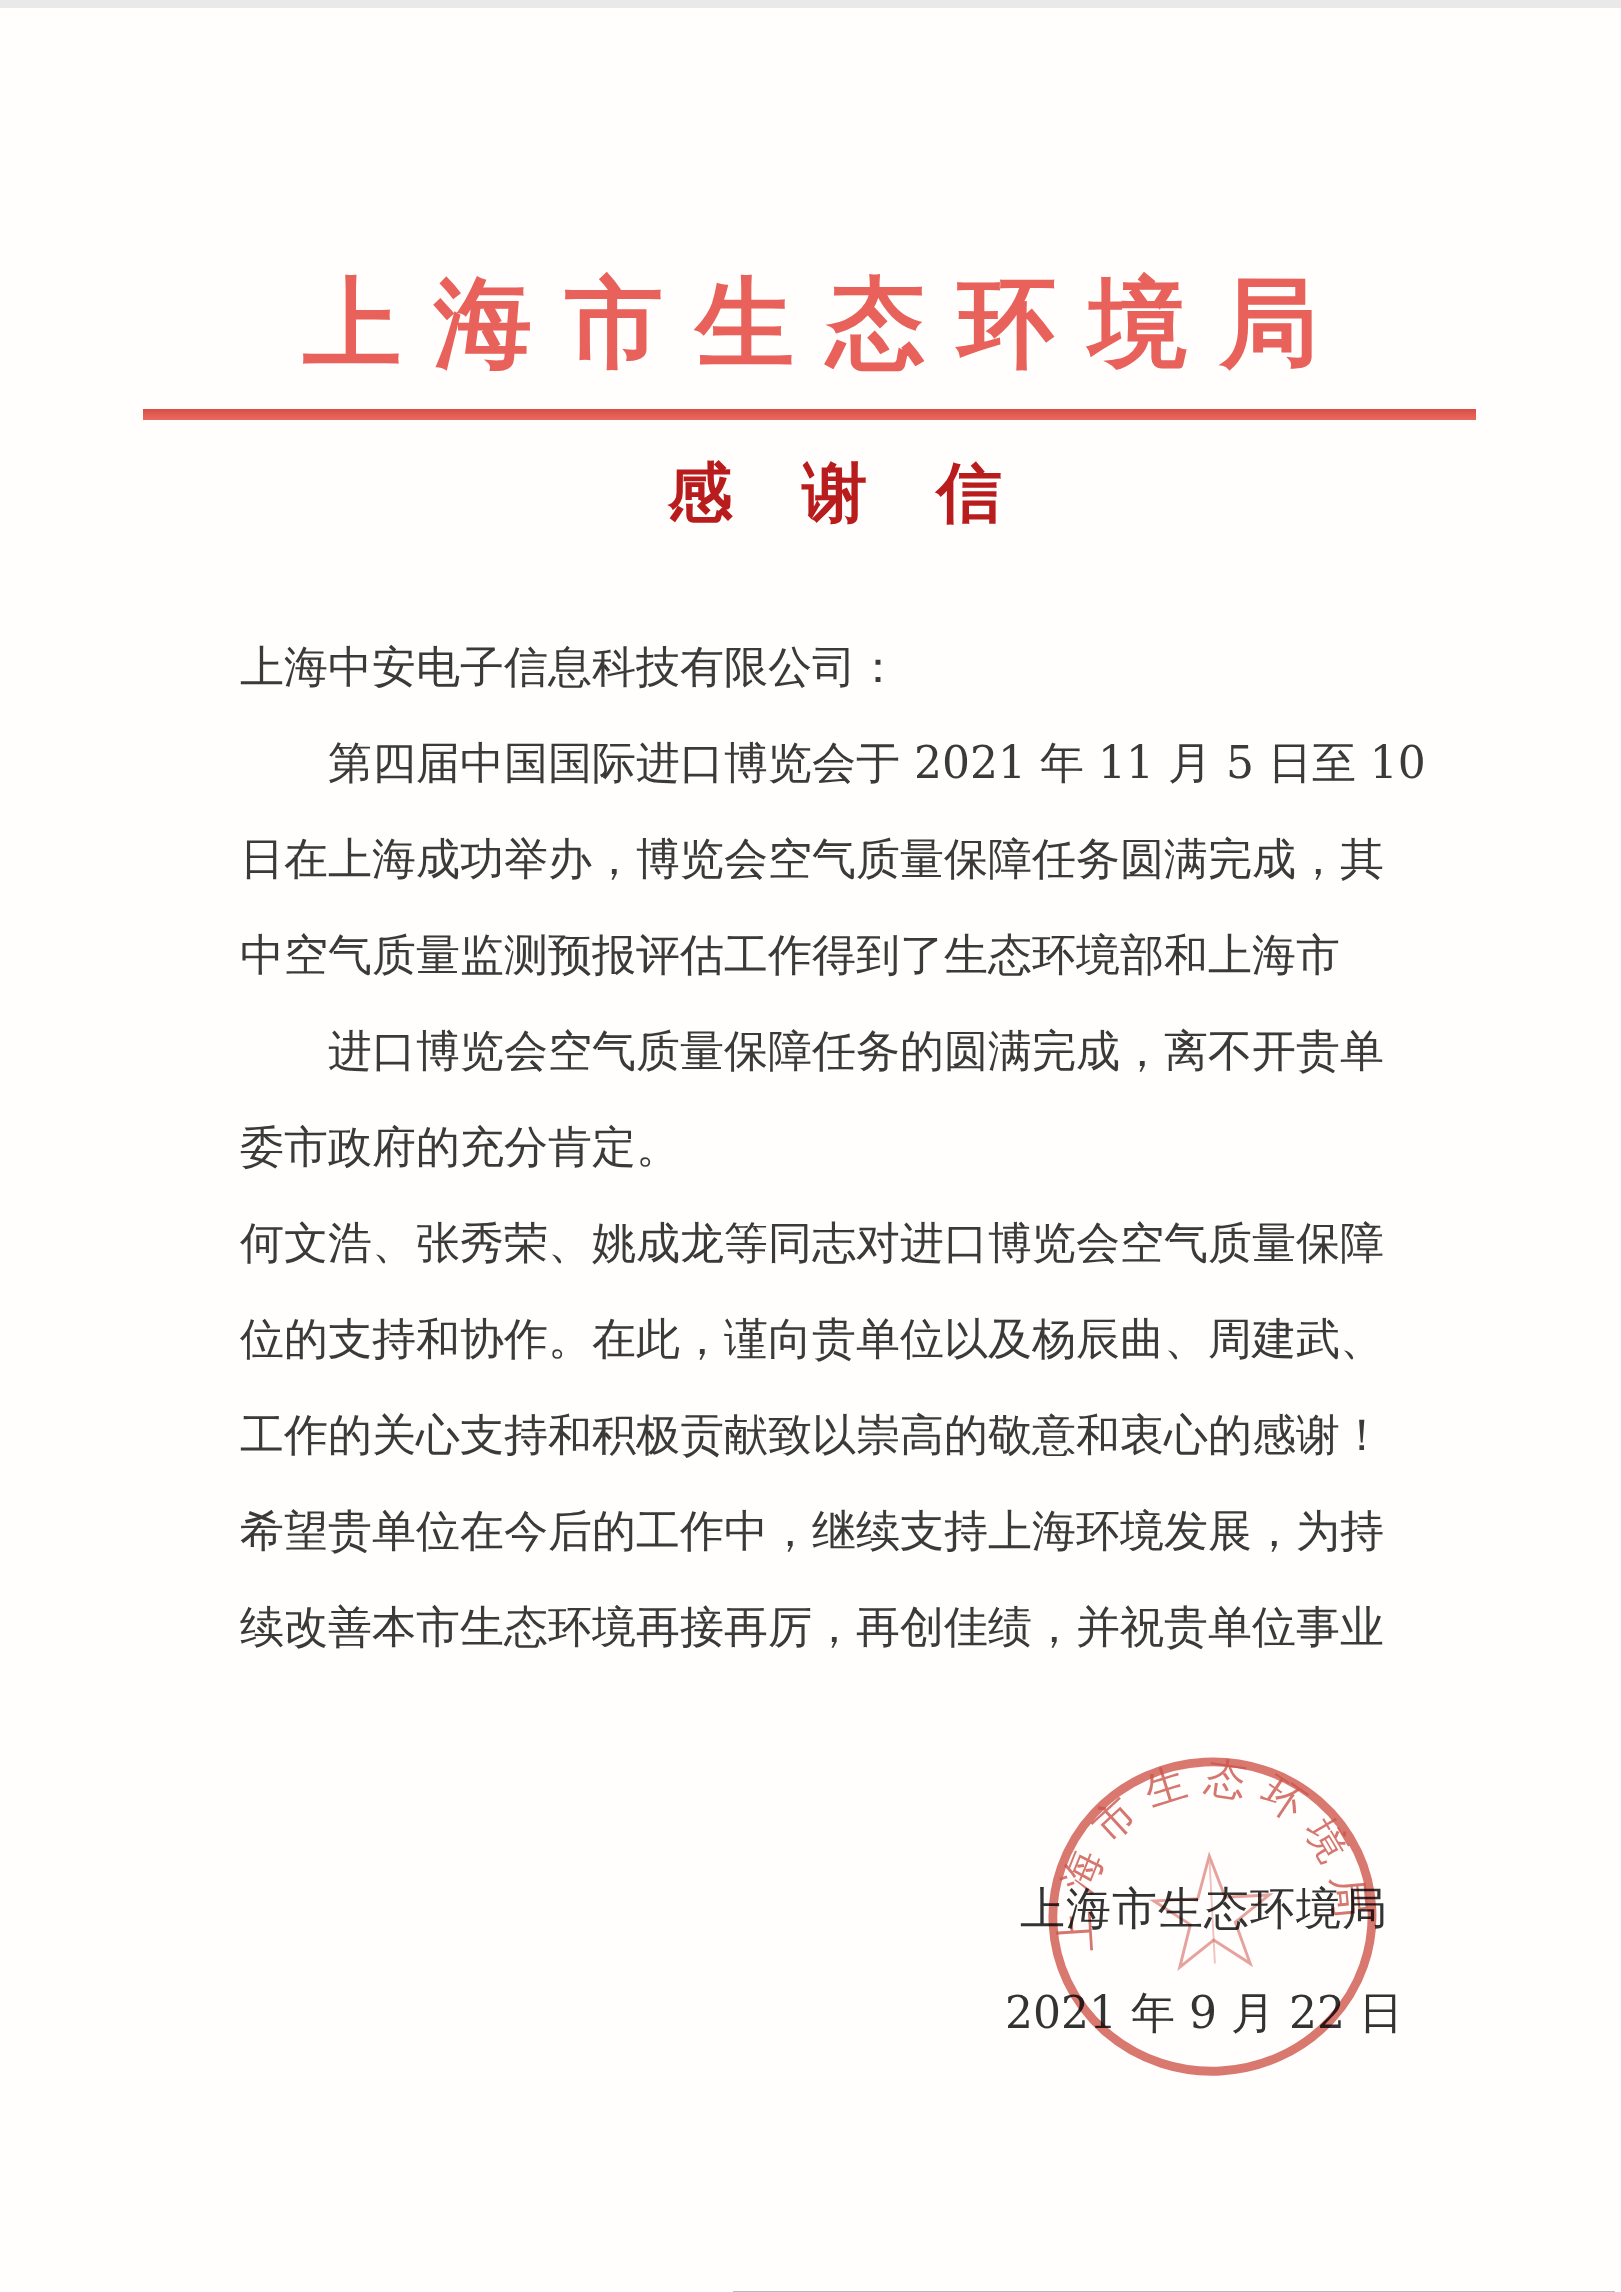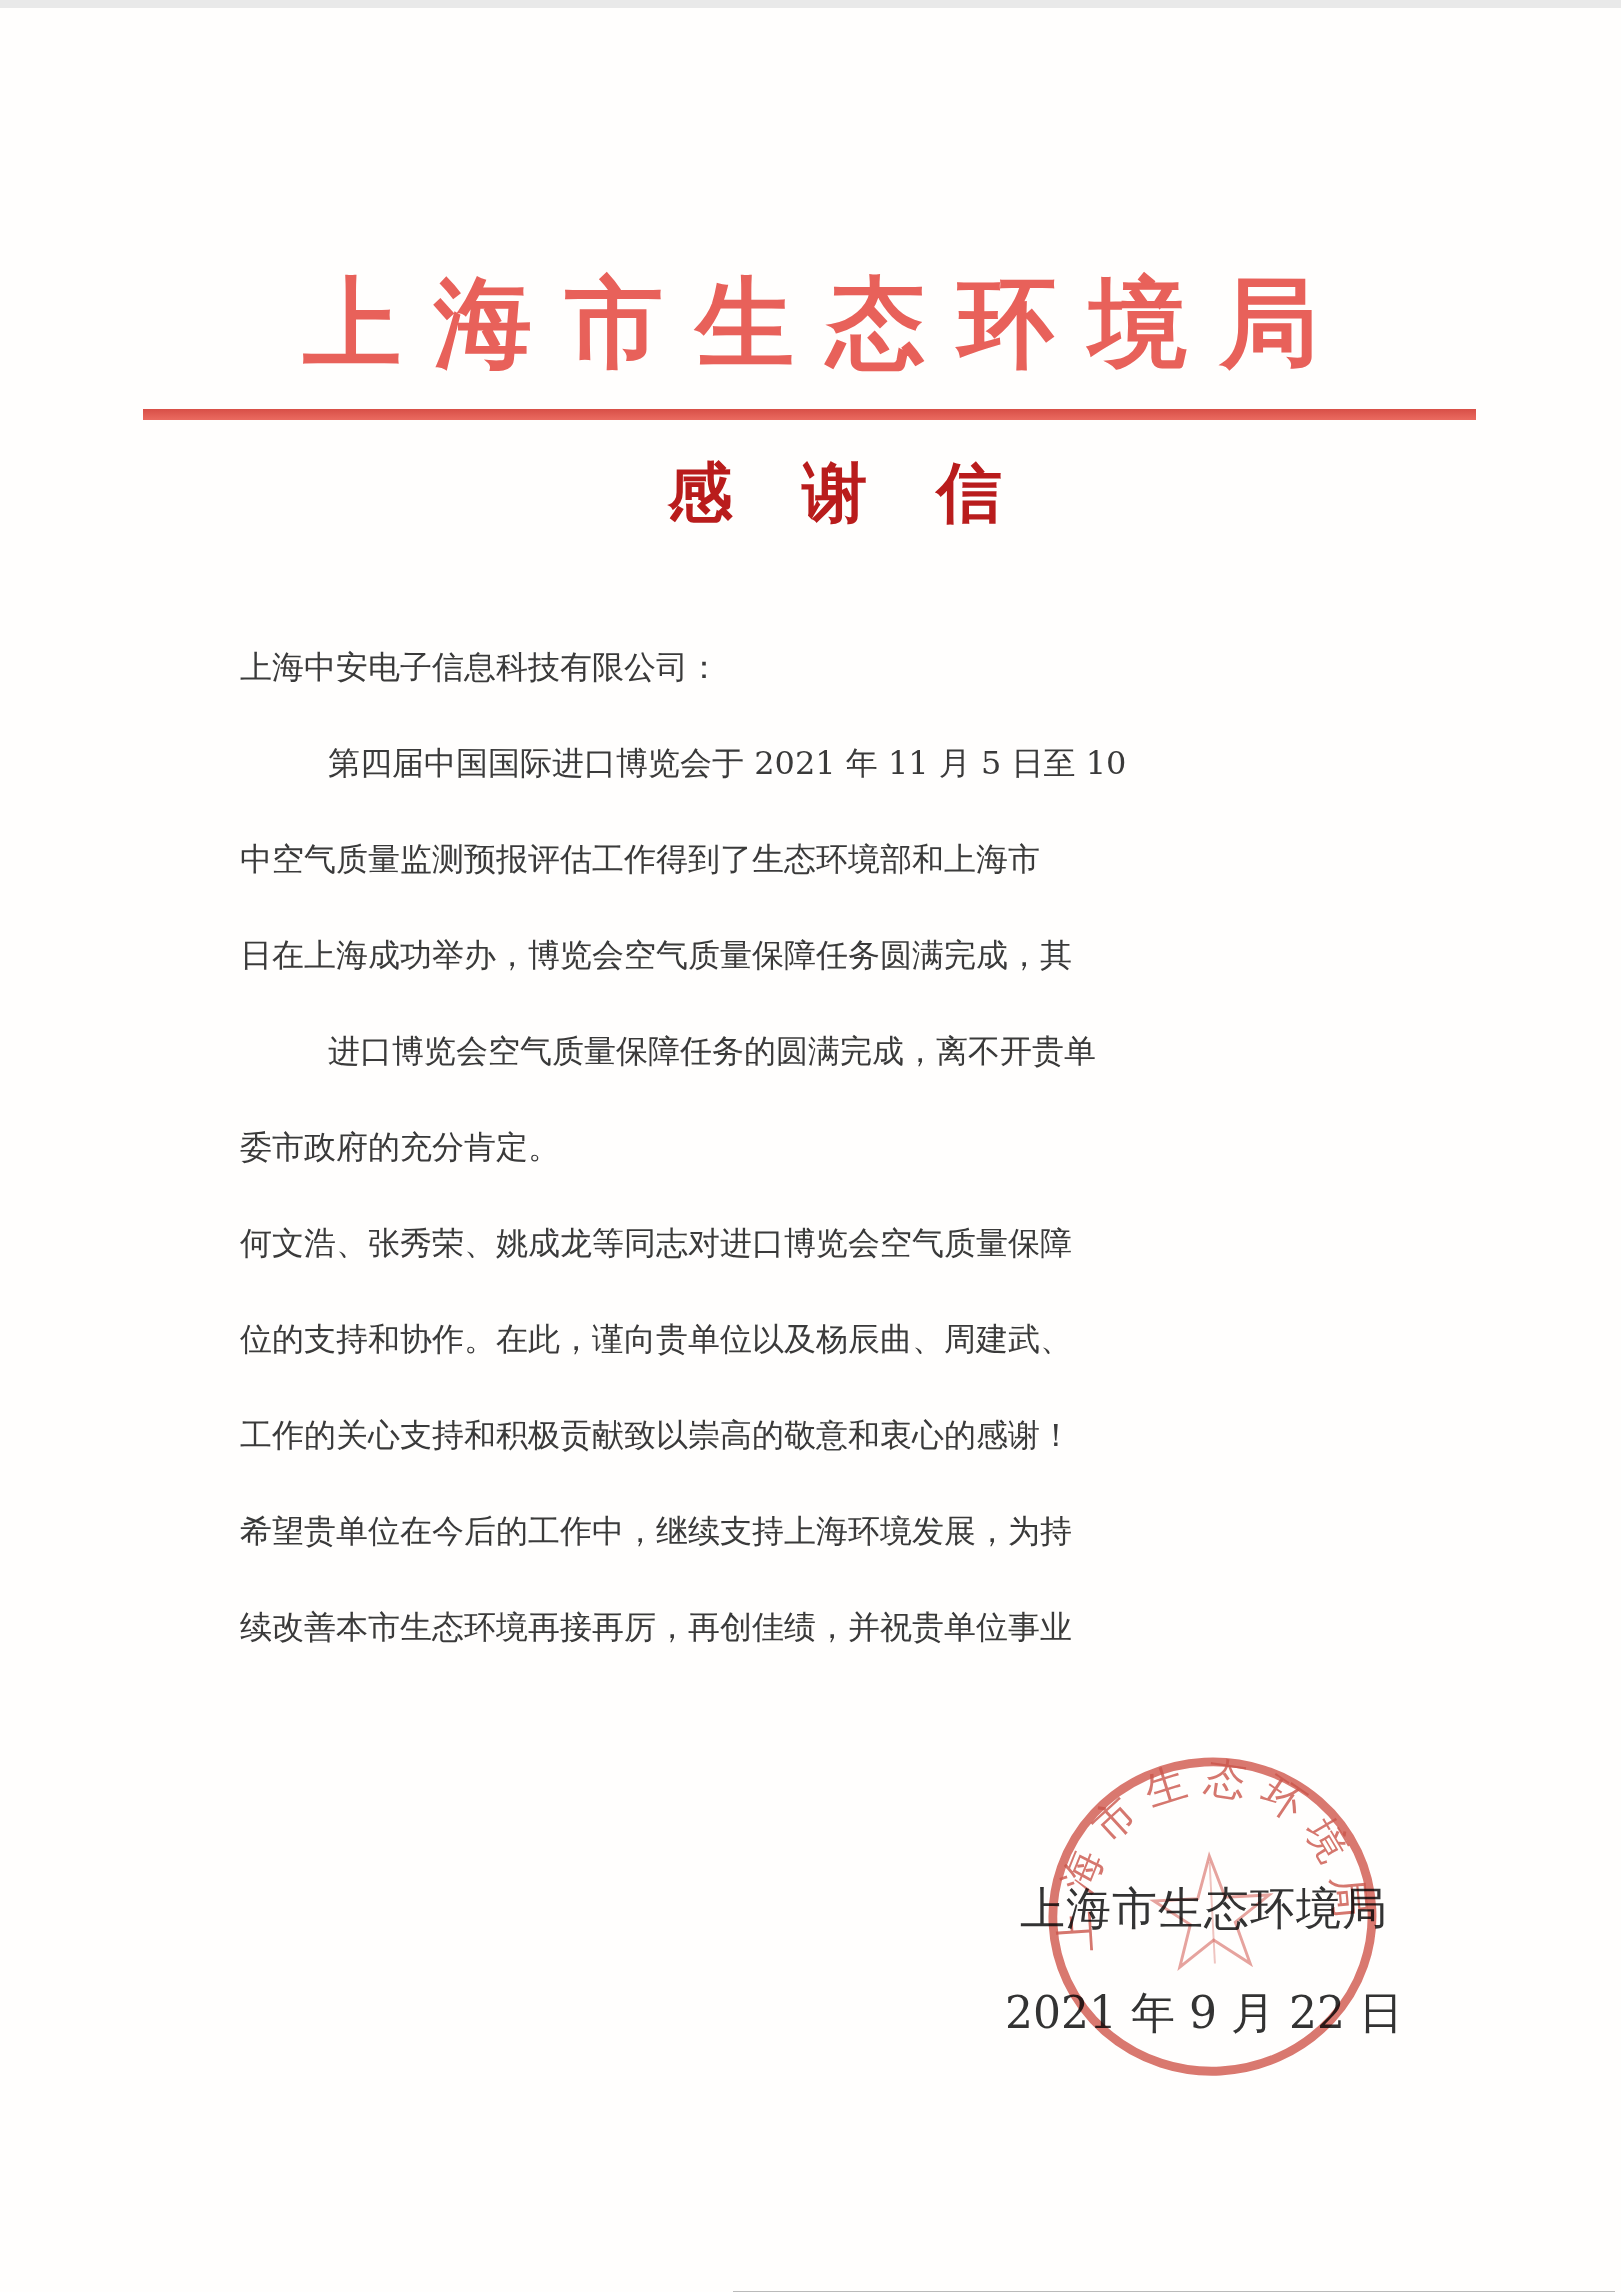--- a/index.html
+++ b/index.html
@@ -39,21 +39,21 @@
     color: #b91c1c;
     letter-spacing: 23.5px;
     white-space: nowrap;
     line-height: 82px;
     padding-left: 36px;
   }
   .letter-body {
     position: absolute;
     top: 611px; left: 240px;
     width: 1142px;
-    font-size: 32px;
+    font-size: 44px;
     color: #3a3a3a;
   }
   .body-line {
     height: 96px;
     line-height: 96px;
     white-space: nowrap;
   }
   .body-line.indent { text-indent: 88px; }
   .signature {
     position: absolute;
@@ -93,22 +93,22 @@
 
   <div class="agency-header">上海市生态环境局</div>
 
   <div class="red-divider"></div>
 
   <div class="doc-title">感 谢 信</div>
 
   <div class="letter-body">
     <div class="body-line">上海中安电子信息科技有限公司：</div>
     <div class="body-line indent">第四届中国国际进口博览会于 2021 年 11 月 5 日至 10</div>
+    <div class="body-line">日在上海成功举办，博览会空气质量保障任务圆满完成，其</div>
     <div class="body-line">中空气质量监测预报评估工作得到了生态环境部和上海市</div>
-    <div class="body-line">日在上海成功举办，博览会空气质量保障任务圆满完成，其</div>
     <div class="body-line indent">进口博览会空气质量保障任务的圆满完成，离不开贵单</div>
     <div class="body-line">委市政府的充分肯定。</div>
     <div class="body-line">何文浩、张秀荣、姚成龙等同志对进口博览会空气质量保障</div>
     <div class="body-line">位的支持和协作。在此，谨向贵单位以及杨辰曲、周建武、</div>
     <div class="body-line">工作的关心支持和积极贡献致以崇高的敬意和衷心的感谢！</div>
     <div class="body-line">希望贵单位在今后的工作中，继续支持上海环境发展，为持</div>
     <div class="body-line">续改善本市生态环境再接再厉，再创佳绩，并祝贵单位事业</div>
   </div>
 
   <div class="signature">上海市生态环境局</div>

